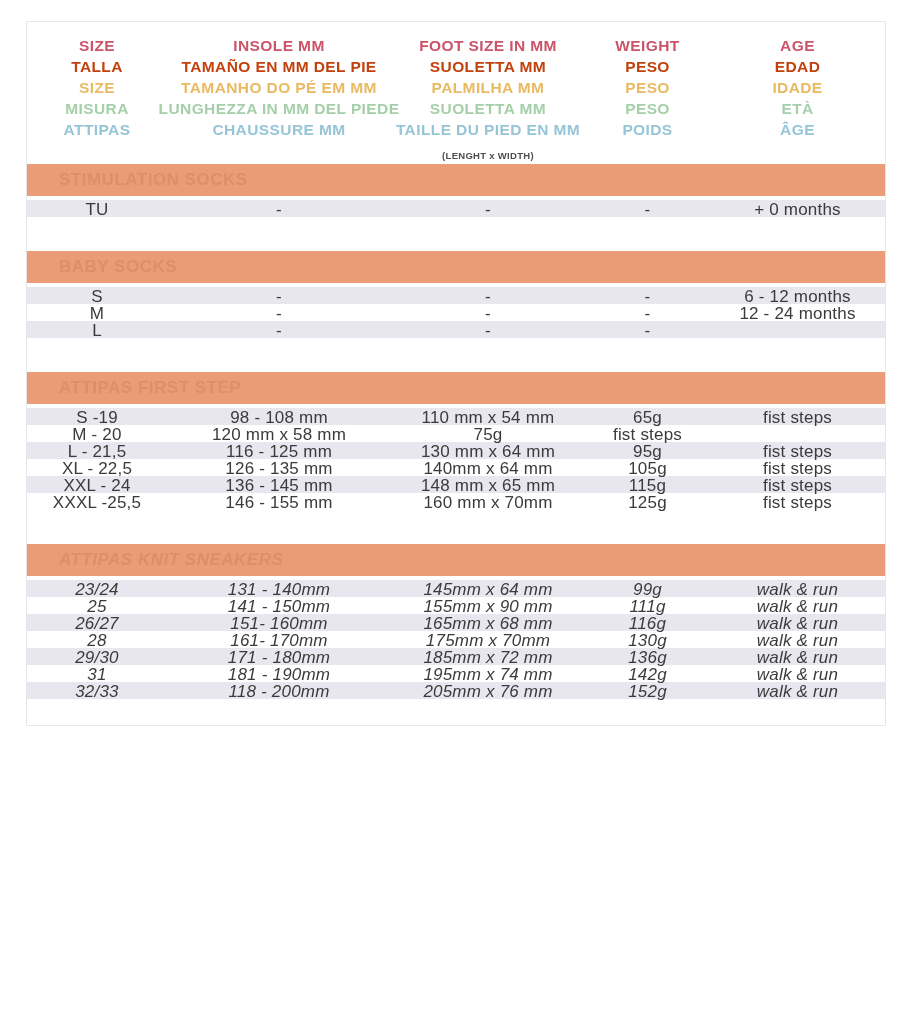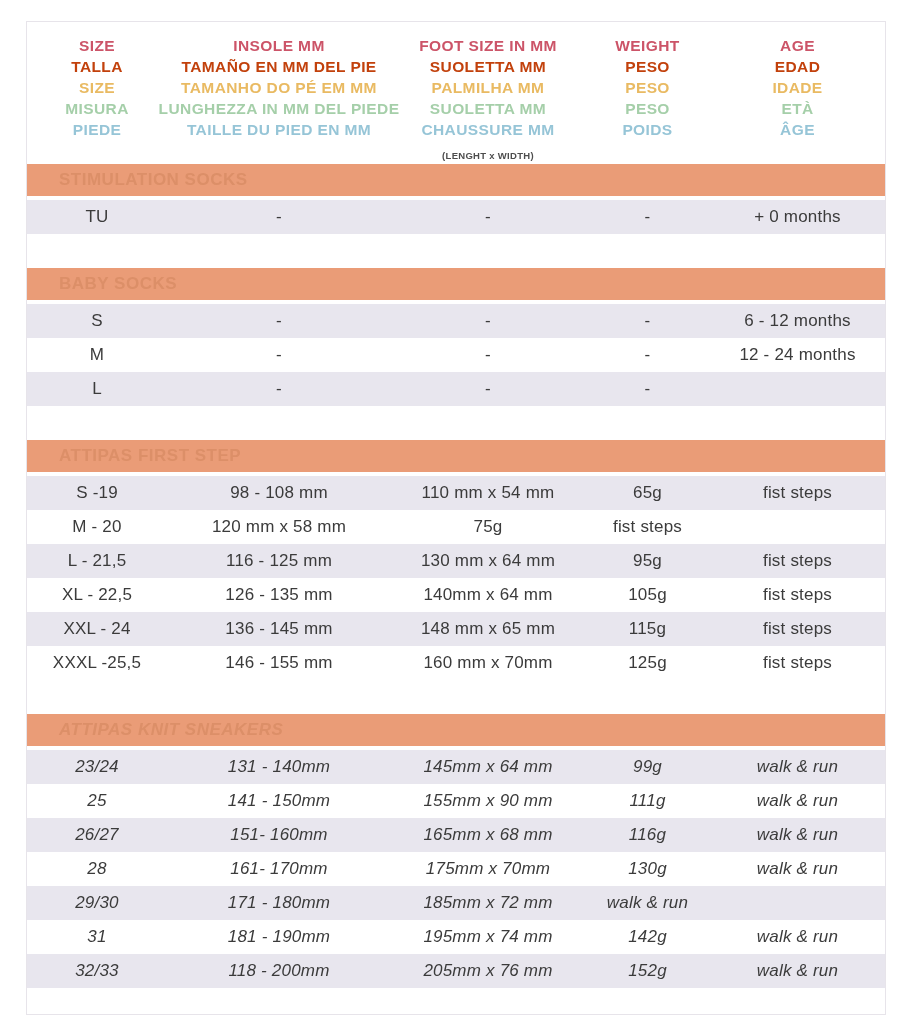--- a/index.html
+++ b/index.html
@@ -39,21 +39,21 @@
   .section:last-child { margin-bottom: 0; font-style: italic; }
   .band {
     height: 32px;
     display: flex; align-items: center;
     padding-left: 32px;
     background: var(--band_bg, #ea9c77);
     color: var(--band_text, #dc8f68);
     font-size: 17px; font-weight: 700; letter-spacing: .5px;
     margin-bottom: 4px;
   }
-  .row { height: 34px; }
+  .row { height: 17px; }
   .row.alt { background: var(--row_alt_bg, #e8e6ee); }
   .cell {
     display: flex; align-items: center; justify-content: center;
     font-size: 17px; color: var(--text, #3b3b3b);
     letter-spacing: .2px; white-space: nowrap; text-align: center;
   }
 </style>
 </head>
 <body>
 
@@ -82,23 +82,23 @@
         <div class="hcell">IDADE</div>
       </div>
       <div class="hrow grid" style="color: rgb(165, 207, 169);">
         <div class="hcell">MISURA</div>
         <div class="hcell">LUNGHEZZA IN MM DEL PIEDE</div>
         <div class="hcell">SUOLETTA MM</div>
         <div class="hcell">PESO</div>
         <div class="hcell">ETÀ</div>
       </div>
       <div class="hrow grid" style="color: rgb(150, 197, 215);">
-        <div class="hcell">PIEDE</div>
+        <div class="hcell">ATTIPAS</div>
+        <div class="hcell">CHAUSSURE MM</div>
         <div class="hcell">TAILLE DU PIED EN MM</div>
-        <div class="hcell">CHAUSSURE MM</div>
         <div class="hcell">POIDS</div>
         <div class="hcell">ÂGE</div>
       </div>
     </div>
   <div class="grid note-row">
     <div class="note">(LENGHT x WIDTH)</div>
   </div>
   <div>
 
   <section class="section">
@@ -205,20 +205,21 @@
           <div class="cell">28</div>
           <div class="cell">161- 170mm</div>
           <div class="cell">175mm x 70mm</div>
           <div class="cell">130g</div>
           <div class="cell">walk &amp; run</div>
         </div>
         <div class="row grid alt">
           <div class="cell">29/30</div>
           <div class="cell">171 - 180mm</div>
           <div class="cell">185mm x 72 mm</div>
+          <div class="cell">136g</div>
           <div class="cell">walk &amp; run</div>
         </div>
         <div class="row grid">
           <div class="cell">31</div>
           <div class="cell">181 - 190mm</div>
           <div class="cell">195mm x 74 mm</div>
           <div class="cell">142g</div>
           <div class="cell">walk &amp; run</div>
         </div>
         <div class="row grid alt">

